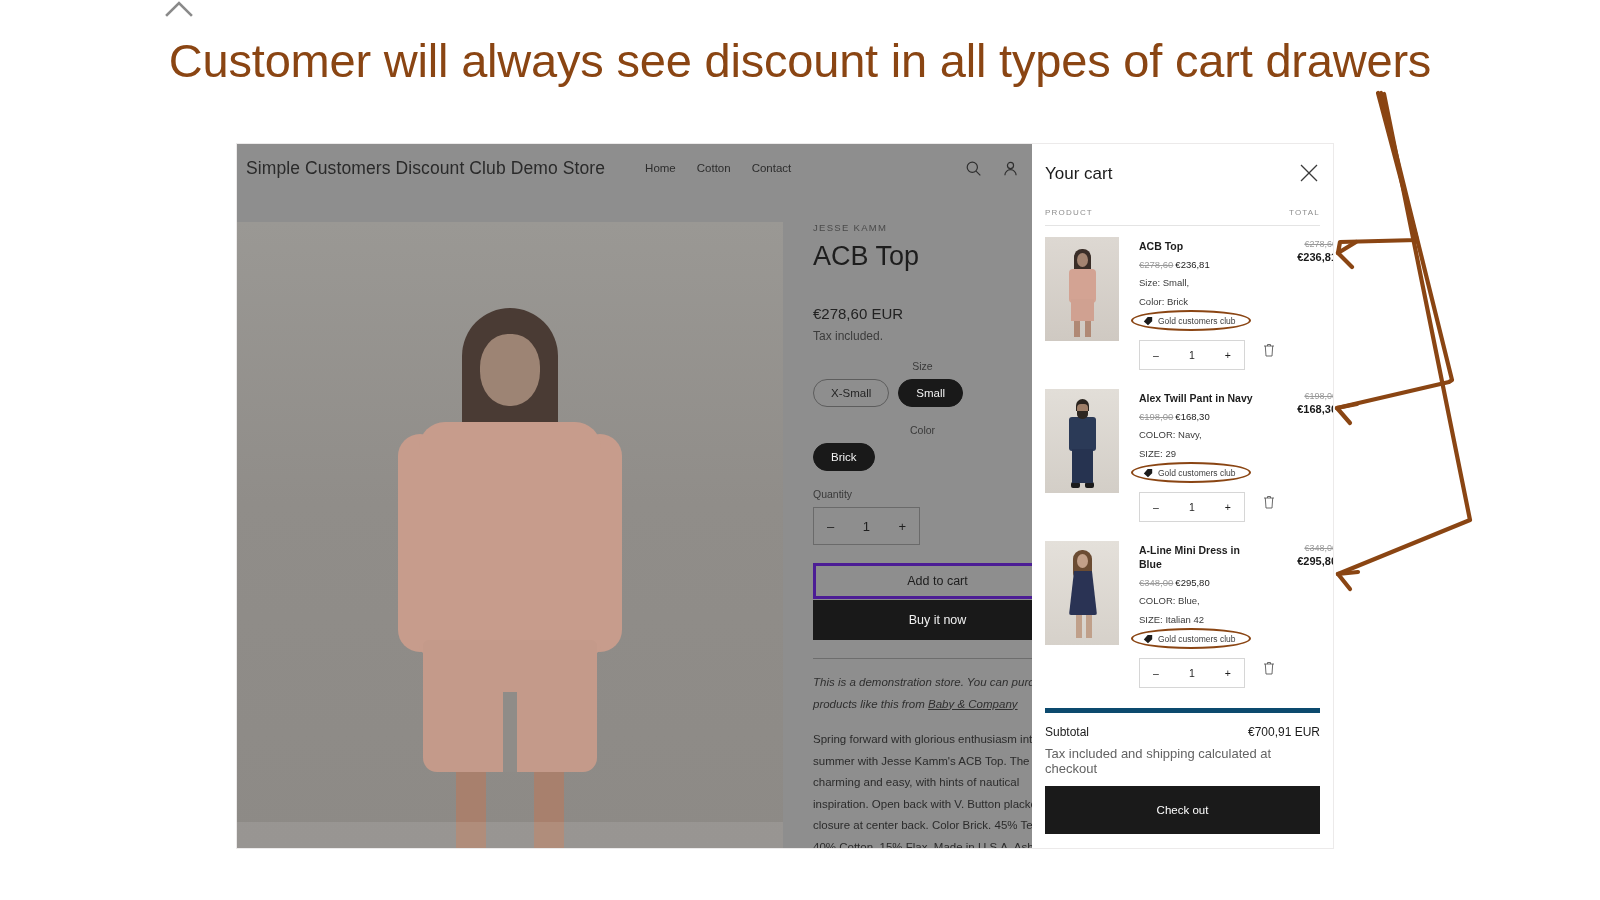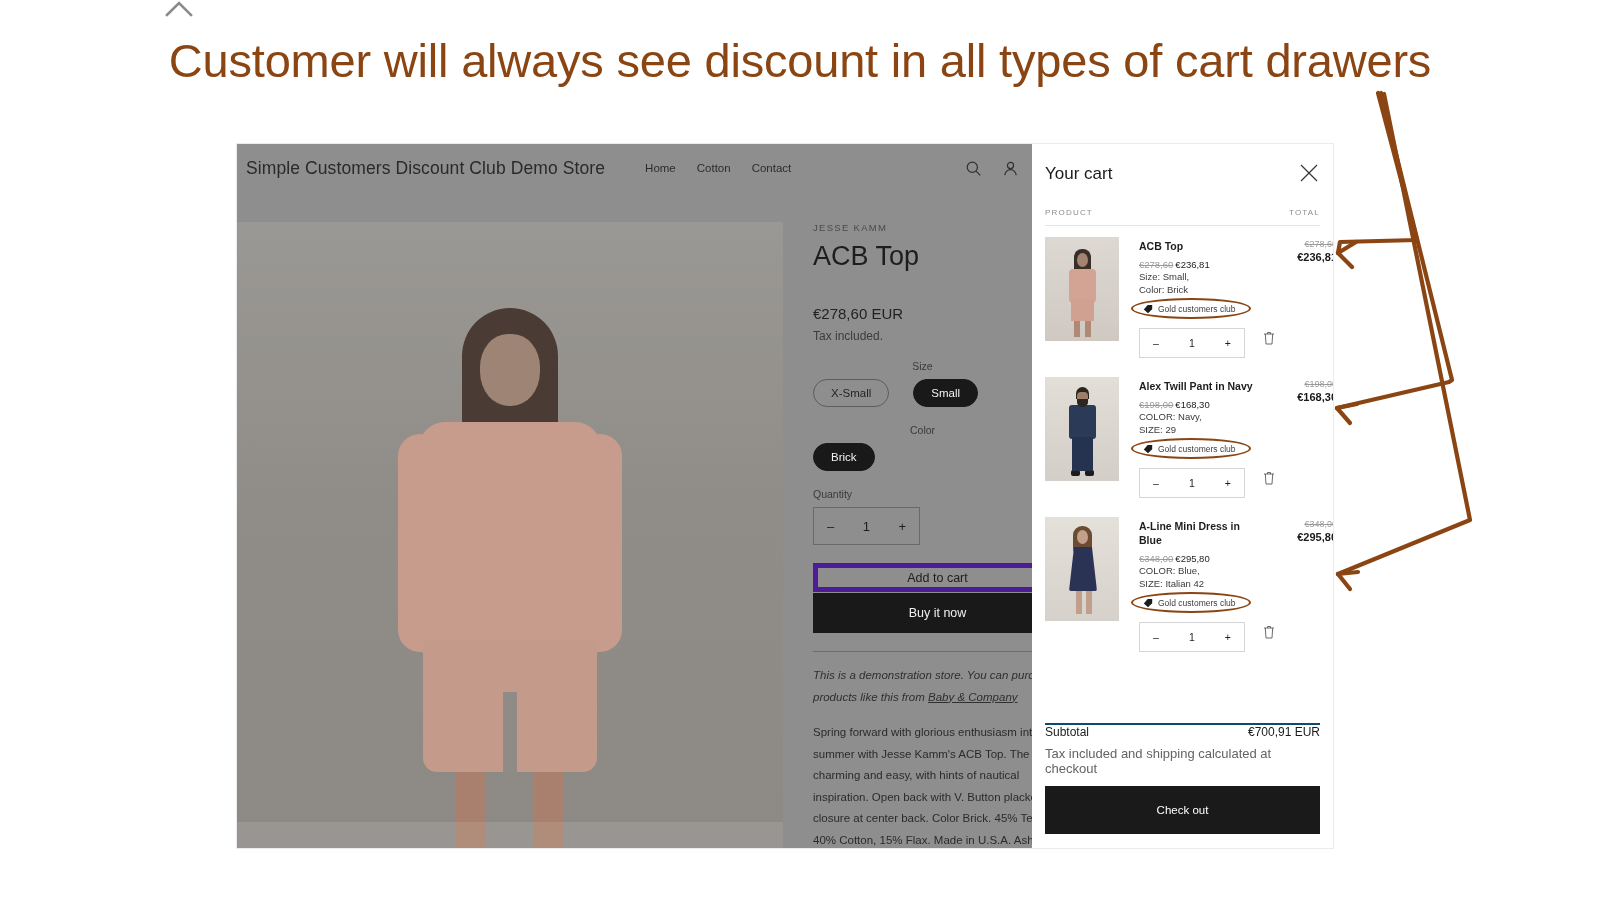--- a/index.html
+++ b/index.html
@@ -76,34 +76,34 @@
     position: absolute; left: 546px; top: 48px;
     width: 249px; height: 656px;
     padding: 30px 0 0 30px;
     color:#2b2b2b;
   }
   .vendor { font-size:9.5px; letter-spacing:1.3px; color:#4a4a4a; }
   .ptitle { font-size:27px; font-weight:400; color:#1d1d1d; margin-top:8px; line-height:1.15; }
   .pprice { font-size:15px; color:#222; margin-top:33px; }
   .ptax { font-size:12px; color:#3c3c3c; margin-top:7px; }
   .opt-label { font-size:10.5px; color:#3a3a3a; margin-top:17px;text-align:center; }
-  .pills { display:flex; gap:24px; margin-top:7px; }
+  .pills { display:flex; gap:9px; margin-top:7px; }
   .pill {
     border-radius: 18px; font-size:11.5px; padding:7px 17px;
     border:1px solid #5d5d5d; color:#252525; background:transparent;
   }
   .pill.sel { background:#191919; color:#f2f2f2; border-color:#191919; }
   .qty-label { font-size:10.5px; color:#3a3a3a; margin-top:17px; }
   .qty-box {
     margin-top:7px; width:107px; height:38px; border:1px solid #6a6a6a;
     display:flex; align-items:center; justify-content:space-between;
     padding:0 13px; font-size:13px; color:#1f1f1f;
   }
   .btn-cart {
-    margin-top:18px; width:249px; height:29px; border:5px solid #4c1d95;
+    margin-top:18px; width:249px; height:36px; border:3px solid #4c1d95;
     background:transparent; color:#1d1d1d; font-size:12.5px;
     display:flex; align-items:center; justify-content:center;
   }
   .btn-buy {
     margin-top:1px; width:249px; height:40px; background:#191919;
     color:#f0f0f0; font-size:12.5px;
     display:flex; align-items:center; justify-content:center;
   }
   .divider-line { margin-top:18px; width:249px; border-top:1px solid #6d6d6d; }
   .desc-i { font-size:11.5px; font-style:italic; color:#2f2f2f; line-height:21.5px; margin-top:13px; width:260px; }
@@ -154,41 +154,41 @@
   .t3-face { left:32px; top:13px; width:11px; height:14px; background:#c2a089; border-radius:50%; z-index:2;}
   .t3-dress{ left:24px; top:30px; width:28px; height:44px; background:#2a3354; border-radius:4px 4px 2px 2px; z-index:2;
              clip-path: polygon(18% 0,82% 0,100% 100%,0 100%); }
   .t3-l1 { left:31px; top:73px; width:6px; height:24px; background:#c0a08a;}
   .t3-l2 { left:41px; top:73px; width:6px; height:24px; background:#c0a08a;}
 
   .info { flex:1; padding-left:20px; padding-top:2px; }
   .i-name { font-size:10.5px; color:#1d1d1d; font-weight:700; line-height:14px; max-width:118px;}
   .i-prices { font-size:9.5px; margin-top:6px; color:#1d1d1d;}
   .i-prices s { color:#9a9a9a; text-decoration:line-through; margin-right:2px;}
-  .i-var { font-size:9.5px; color:#3a3a3a; line-height:13px;}
+  .i-var { font-size:9.5px; color:#3a3a3a; margin-top:6px; line-height:13px;}
   .badge-wrap { position:relative; margin-top:6px; display:inline-flex; align-items:center; gap:5px; padding:2px 4px;}
   .badge-wrap .tag-ico { width:10px; height:10px; display:block; }
   .badge-txt { font-size:8.5px; color:#3c3c3c; }
   .ellipse {
     position:absolute; left:-8px; top:-4px; width:120px; height:21px;
     border:2.2px solid #8a4513; border-radius:50%;
     pointer-events:none;
   }
   .stepper {
     margin-top:10px; width:106px; height:30px; border:1px solid #d6d6d6;
     display:flex; align-items:center; justify-content:space-between;
     padding:0 13px; font-size:10.5px; color:#1f1f1f;
   }
   .row-bottom { display:flex; align-items:center; }
   .trash { margin-left:18px; width:12px; height:14px; display:block; }
   .i-total { width:62px; text-align:right; padding-top:2px; flex:none; }
   .i-total s { display:block; font-size:9px; color:#9a9a9a; text-decoration:line-through;}
   .i-total b { display:block; font-size:11px; color:#1a1a1a; font-weight:700; margin-top:2px;}
 
-  .foot { margin-top:auto; border-top:2px solid #0c4a6e; padding-bottom:14px;}
+  .foot { margin-top:auto; border-top:5px solid #0c4a6e; padding-top:12px; padding-bottom:14px;}
   .sub-row { display:flex; justify-content:space-between; align-items:baseline; }
   .sub-l { font-size:12px; color:#1b1b1b; }
   .sub-r { font-size:12px; color:#1b1b1b; }
   .sub-note { font-size:13px; color:#636363; margin-top:7px; }
   .btn-check {
     margin-top:10px; height:48px; background:#1a1a1a; color:#fff;
     font-size:11.5px; display:flex; align-items:center; justify-content:center;
   }
 
   

